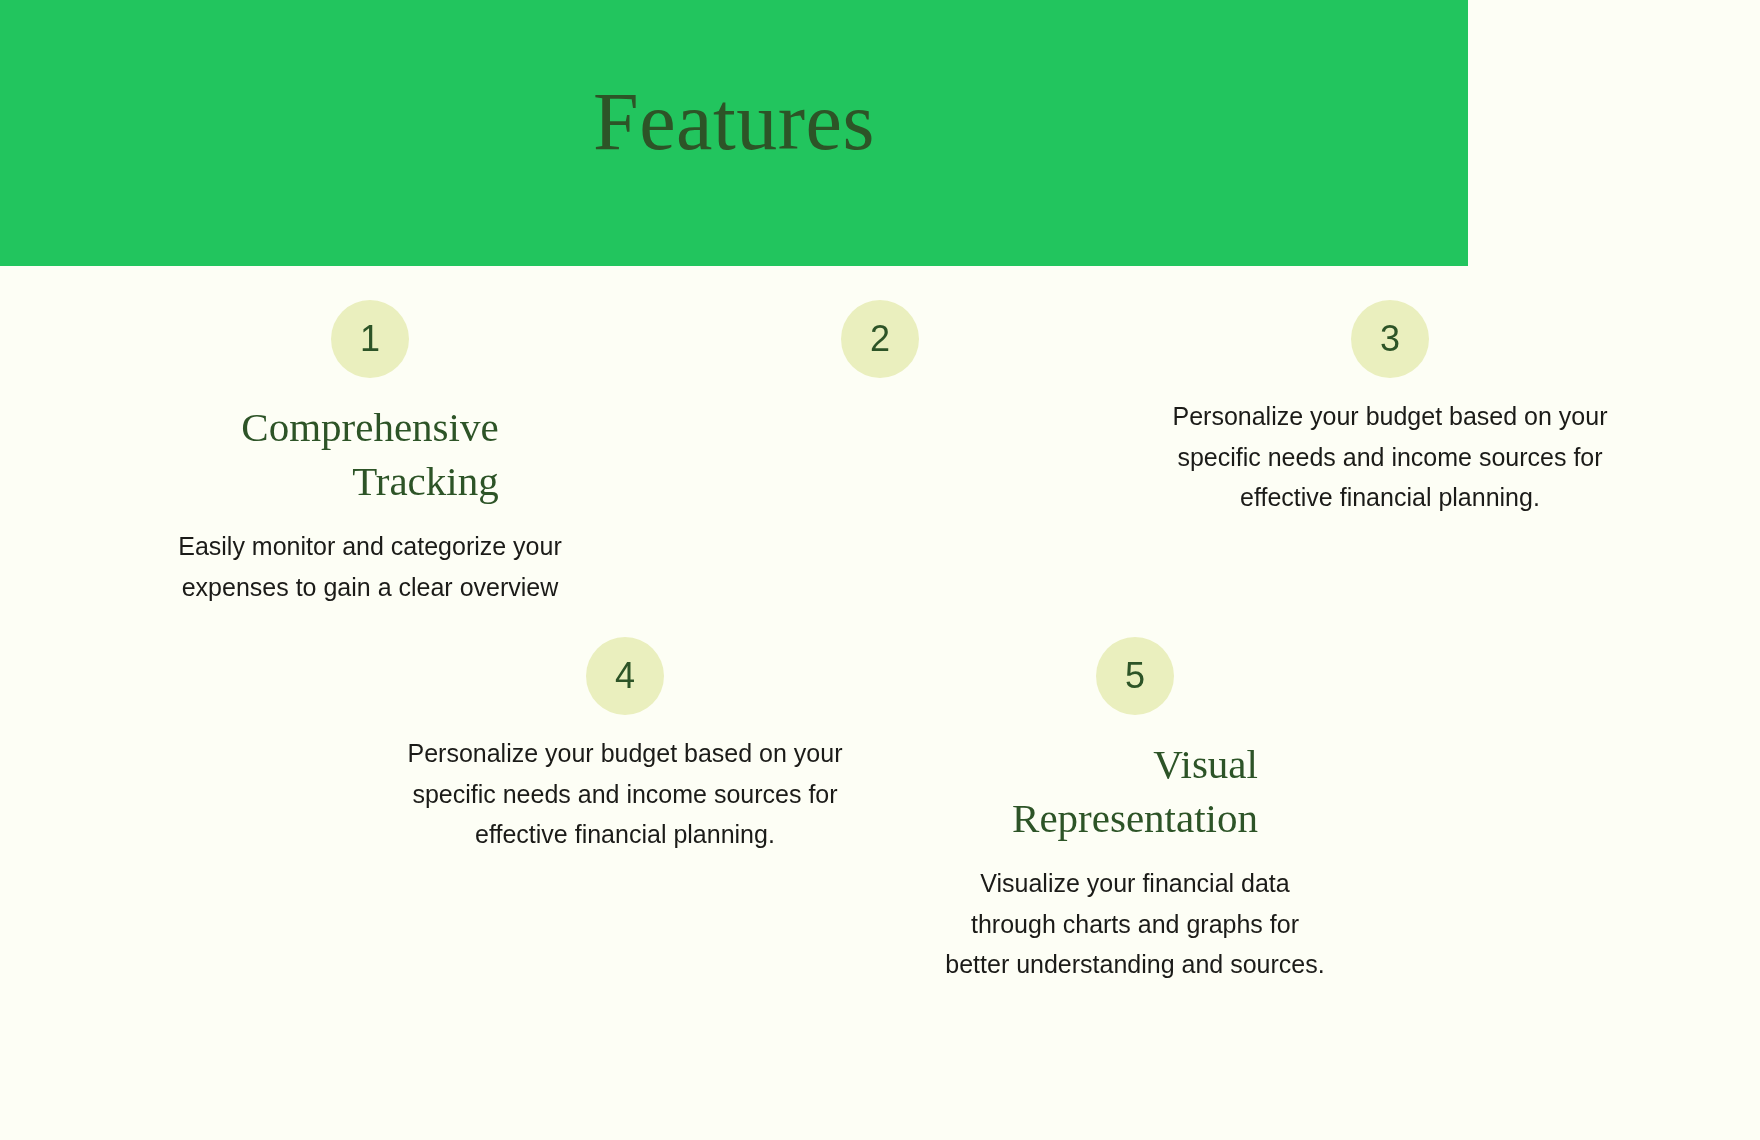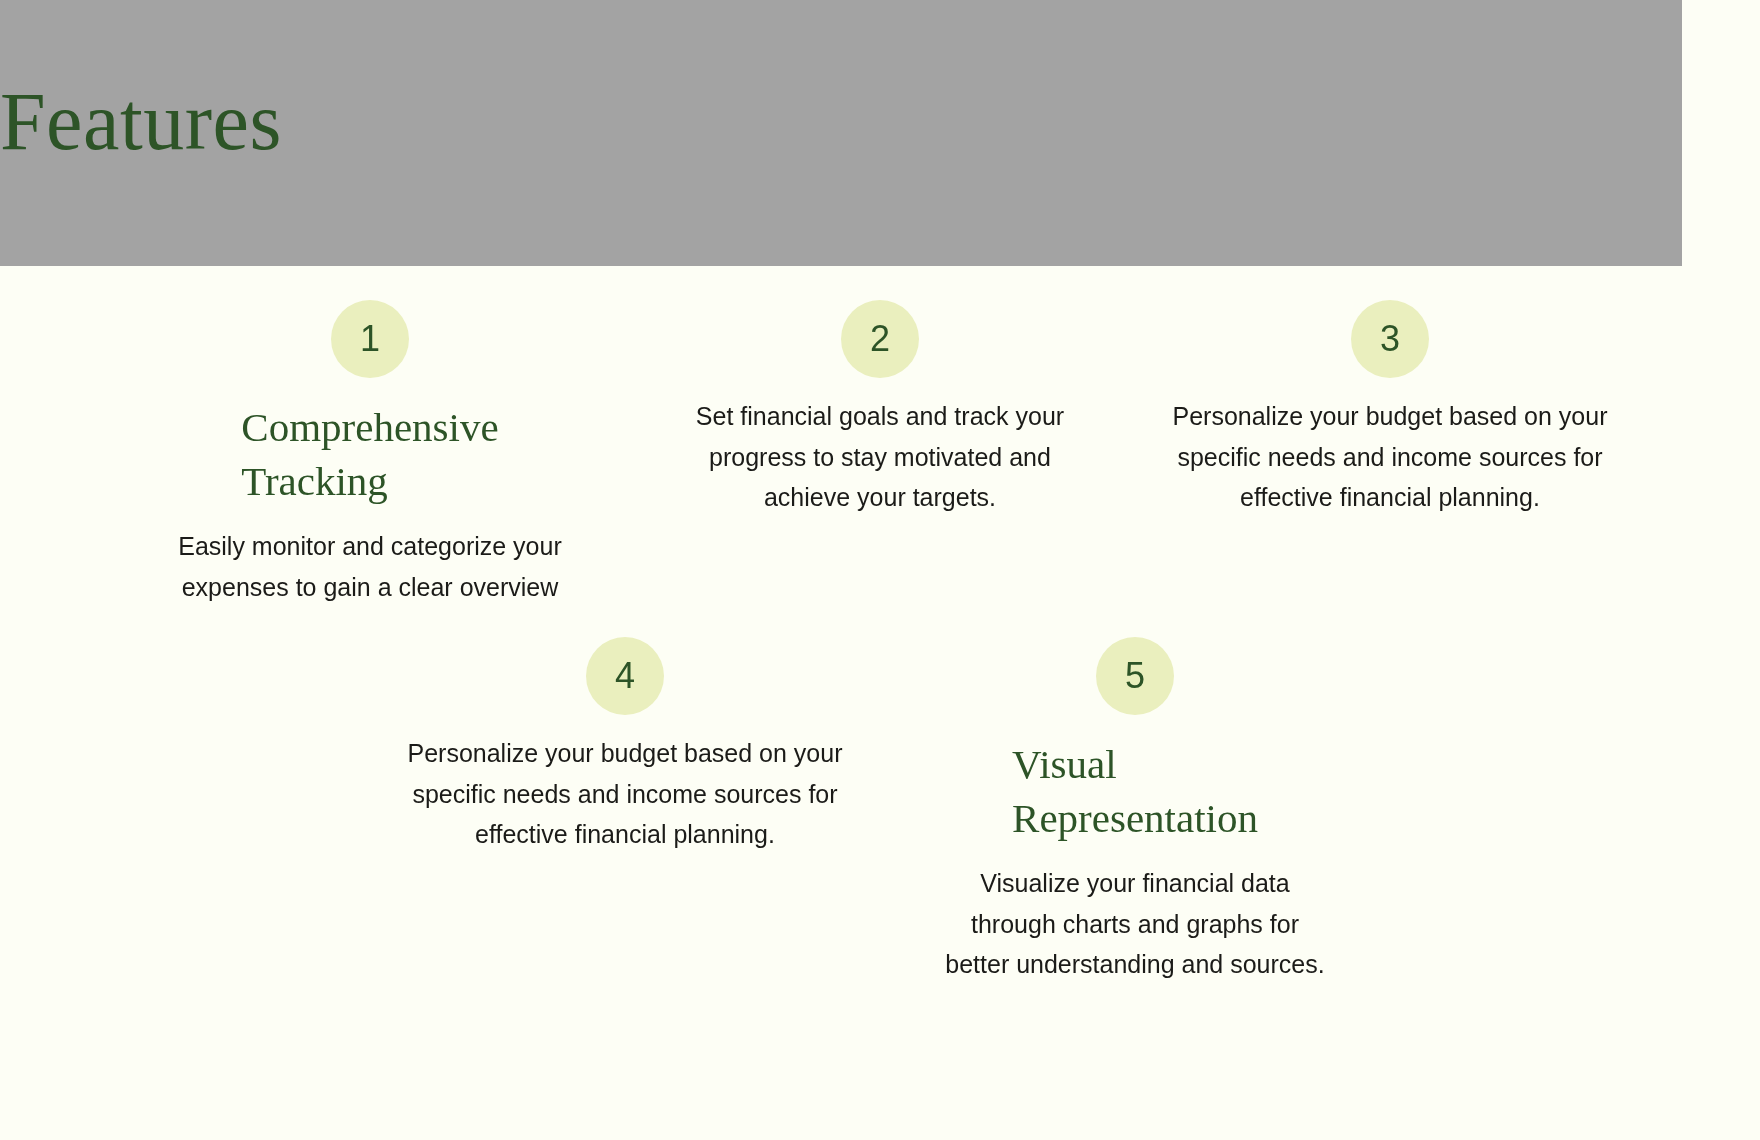--- a/index.html
+++ b/index.html
@@ -13,26 +13,26 @@
     font-family: "Liberation Sans", sans-serif;
     overflow: hidden;
     position: relative;
   }
 
   
   .header-band {
     position: absolute;
     left: 0;
     top: 0;
-    width: 1682px;
+    width: 1468px;
     height: 266px;
-    background: #a3a3a3;
+    background: #22c55e;
     display: flex;
     align-items: center;
-    justify-content: flex-start;
+    justify-content: center;
   }
   .page-title {
     font-family: "Liberation Serif", "DejaVu Serif", serif;
     font-size: 82px;
     line-height: 1;
     color: #2d5427;
     letter-spacing: 0.5px;
     font-weight: 400;
     margin: 0;
     padding-bottom: 22px;
@@ -81,21 +81,21 @@
     font-weight: 400;
     color: #2d5427;
     line-height: 1;
   }
 
   .feature-heading {
     font-family: "Liberation Serif", "DejaVu Serif", serif;
     font-size: 41px;
     line-height: 1.32;
     color: #2d5427;
-    text-align: left;
+    text-align: right;
     font-weight: 400;
     margin: 22px 0 0 0;
     max-width: 320px;
   }
   .feature-heading .line {
     display: block;
   }
 
   .feature-desc {
     font-family: "Liberation Sans", sans-serif;
@@ -133,25 +133,20 @@
       <p class="feature-desc">
         <span class="line">Easily monitor and categorize your</span>
         <span class="line">expenses to gain a clear overview</span>
       </p>
     </div>
 
     <div class="feature-card">
       <div class="feature-badge">
         <span class="feature-badge-number">2</span>
       </div>
-      <p class="feature-desc">
-        <span class="line">Set financial goals and track your</span>
-        <span class="line">progress to stay motivated and</span>
-        <span class="line">achieve your targets.</span>
-      </p>
     </div>
 
     <div class="feature-card">
       <div class="feature-badge">
         <span class="feature-badge-number">3</span>
       </div>
       <p class="feature-desc">
         <span class="line">Personalize your budget based on your</span>
         <span class="line">specific needs and income sources for</span>
         <span class="line">effective financial planning.</span>

